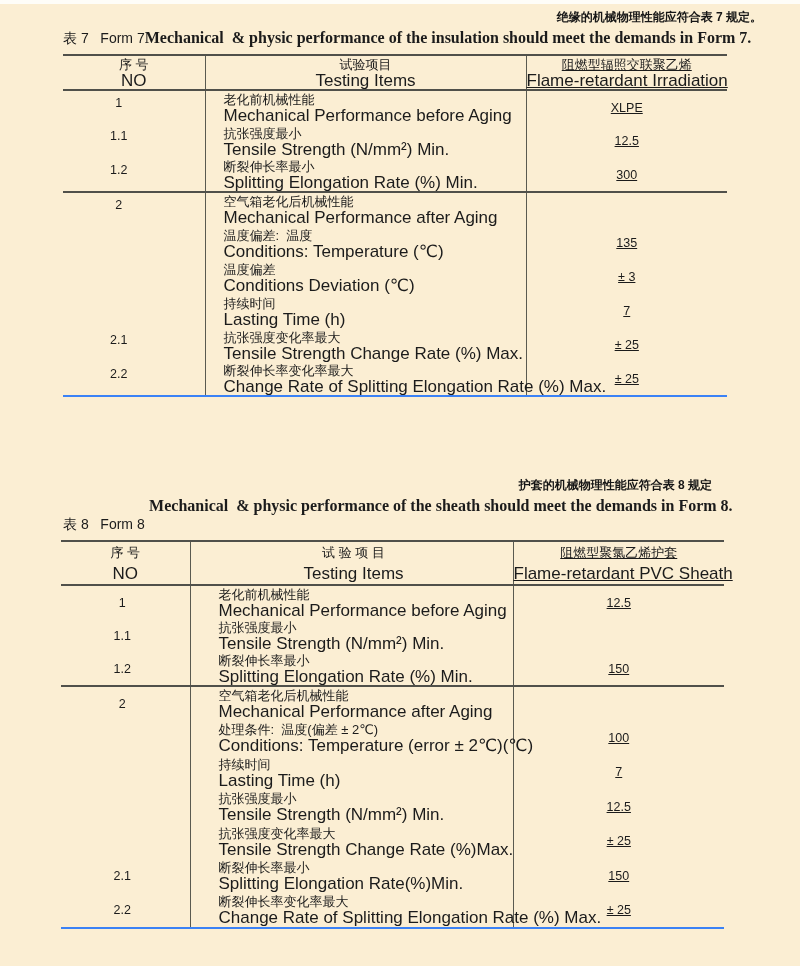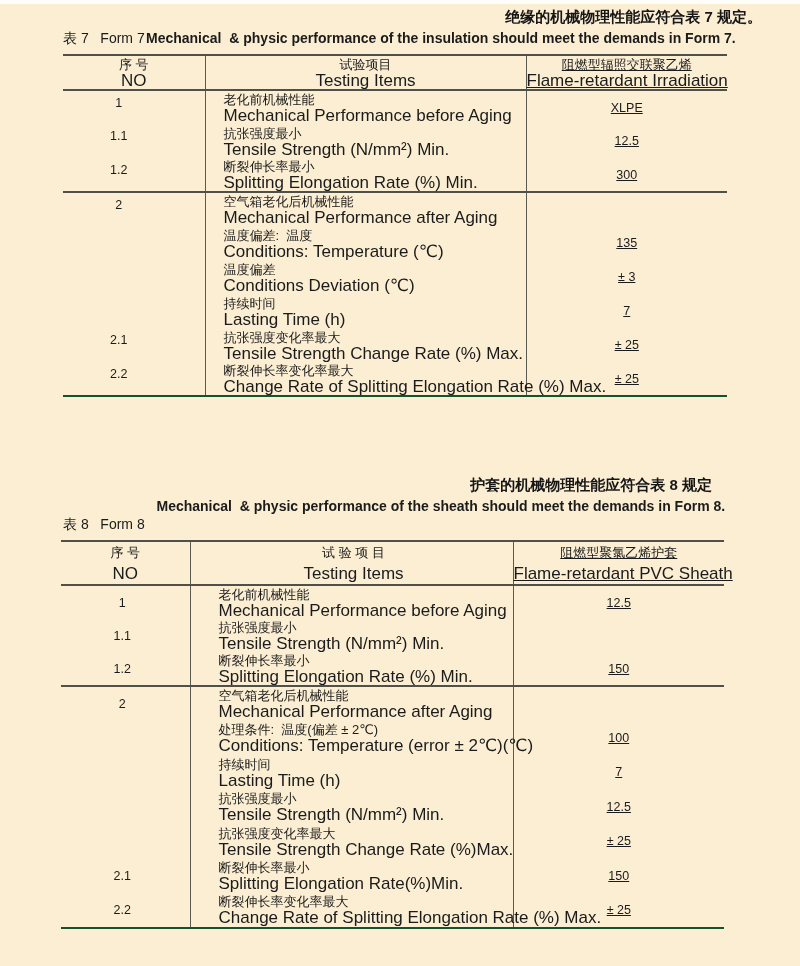--- a/index.html
+++ b/index.html
@@ -4,35 +4,35 @@
 <style>
   html,body { margin:0; padding:0; }
   .page {
     width:800px; height:966px; position:relative; overflow:hidden;
     background:#fbeed3; color:#1b1b1b;
     font-family:"Liberation Sans","DejaVu Sans",sans-serif;
   }
   .top-strip { position:absolute; top:0; left:0; width:800px; height:4px; background:#fefdf8; }
 
   .note {
-    font-weight:bold; font-size:15px; line-height:16px;
+    font-weight:bold; font-size:12px; line-height:16px;
     text-align:right; white-space:pre; color:#161616;
   }
   .note-7 { padding:9px 38px 0 0; }
   .note-8 { padding:0 88px 0 0; }
 
   .title-row { display:flex; align-items:flex-start; margin:5px 63px 8px 63px; }
   .form-label { font-size:14px; line-height:16px; white-space:pre; flex:0 0 auto; }
   .title-row-8 .form-label { margin-top:18px; }
-  .title-en { flex:1 1 auto; text-align:center; font-weight:bold; font-size:14px; line-height:16px; white-space:pre; }
+  .title-en { flex:1 1 auto; text-align:center; font-weight:bold; font-size:16px; line-height:16px; white-space:pre;font-family:Liberation Serif, serif; }
 
   table { border-collapse:collapse; table-layout:fixed; }
   .t7 { width:664px; margin-left:63px; }
   .t8 { width:663px; margin-left:61px; }
-  table { border-top:2px solid #50504a; border-bottom:2px solid #14532d; }
+  table { border-top:2px solid #50504a; border-bottom:2px solid #3b82f6; }
   thead tr { border-bottom:2px solid #50504a; }
   tr.sep-row { border-top:2px solid #50504a; }
 
   th, td { padding:0; font-weight:normal; }
   .no-cell, .item-cell { border-right:1px solid #5a5a50; }
   .no-cell { text-align:center; font-size:12.5px; }
   .val-cell { text-align:center; font-size:12.5px; }
 
   .zh { font-size:13px;  line-height:17px; white-space:pre; }
   .en { font-size:17px; line-height:16px; white-space:pre; }

